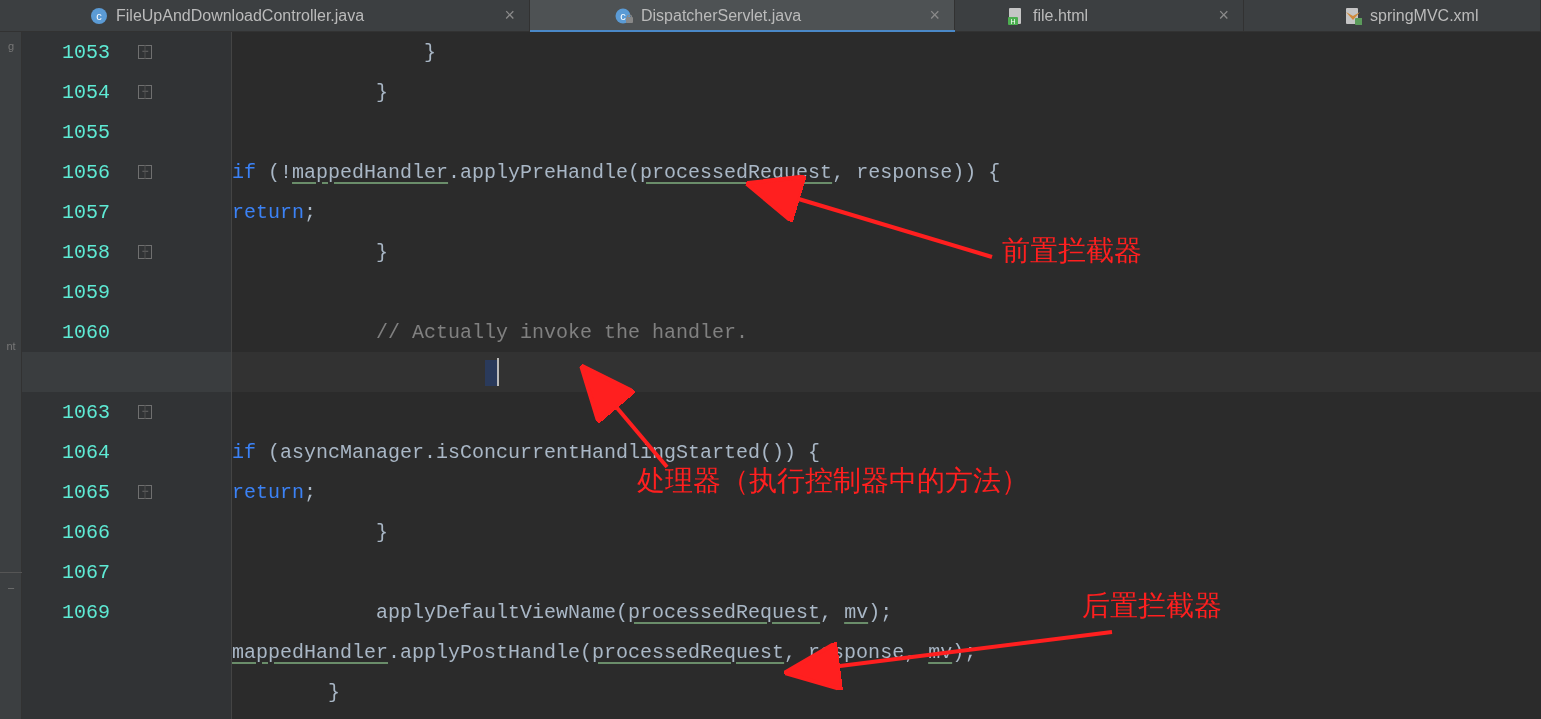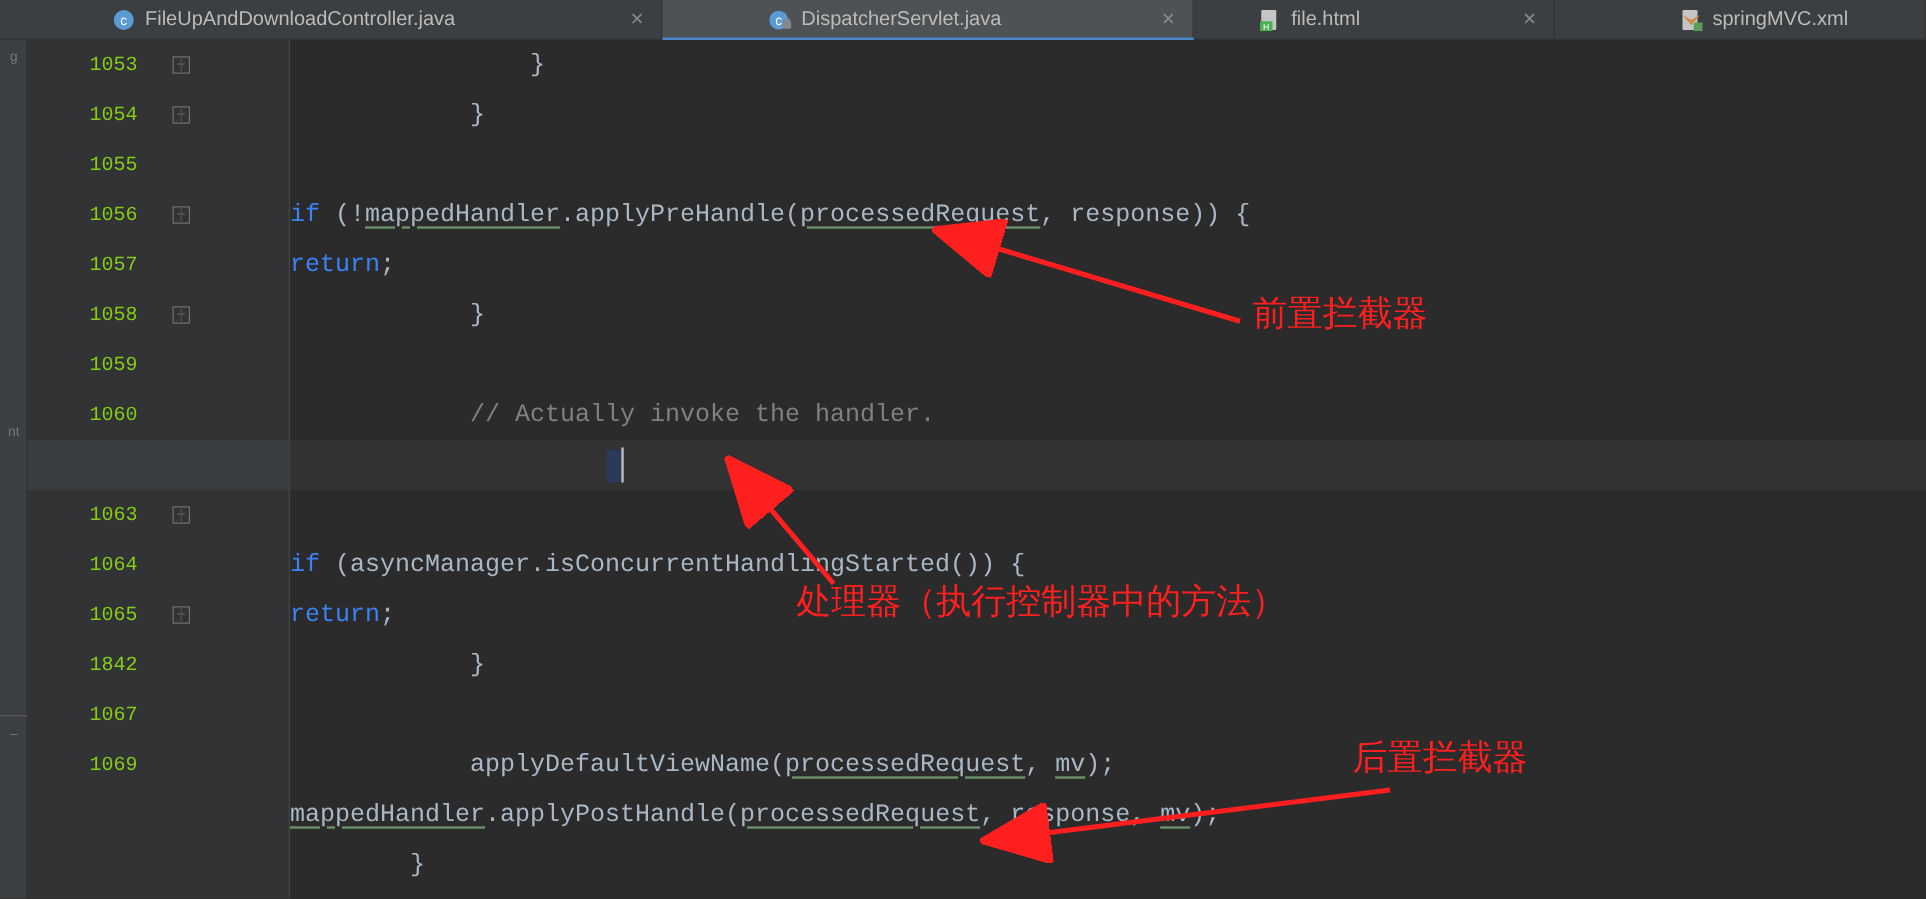--- a/index.html
+++ b/index.html
@@ -95,22 +95,22 @@
   .line {
     height: 40px;
     display: flex;
     align-items: center;
     white-space: pre;
   }
   .gutter .line { justify-content: flex-start; }
   .lineno {
     width: 98px;
     text-align: right;
-    color: #84cc16;
-    font-size: 16px;
+    color: #5eead4;
+    font-size: 20px;
     padding-right: 10px;
   }
   .fold-col {
     width: 50px;
     position: relative;
     display:flex; align-items:center; justify-content:center;
   }
   .fold-marker {
     width: 14px; height: 14px;
     border: 1px solid #6f6f6f;
@@ -263,21 +263,21 @@
         <div class="line"><div class="lineno">1058</div><div class="fold-col"><div class="fold-line full"></div><div class="fold-marker">−</div></div><div class="bulb-col"></div></div>
         <div class="line"><div class="lineno">1059</div><div class="fold-col"><div class="fold-line full"></div></div><div class="bulb-col"></div></div>
         <div class="line"><div class="lineno">1060</div><div class="fold-col"><div class="fold-line full"></div></div><div class="bulb-col"></div></div>
         <div class="line"><div class="lineno">1061</div><div class="fold-col"><div class="fold-line full"></div></div><div class="bulb-col"><svg class="bulb" viewBox="0 0 18 18">
               <circle cx="9" cy="7" r="5.5" fill="#f0c419"></circle>
               <rect x="6.5" y="12" width="5" height="3" rx="1" fill="#b08a2e"></rect>
             </svg></div></div>
         <div class="line"><div class="lineno">1063</div><div class="fold-col"><div class="fold-line full"></div><div class="fold-marker">−</div></div><div class="bulb-col"></div></div>
         <div class="line"><div class="lineno">1064</div><div class="fold-col"><div class="fold-line full"></div></div><div class="bulb-col"></div></div>
         <div class="line"><div class="lineno">1065</div><div class="fold-col"><div class="fold-line full"></div><div class="fold-marker">−</div></div><div class="bulb-col"></div></div>
-        <div class="line"><div class="lineno">1842</div><div class="fold-col"><div class="fold-line full"></div></div><div class="bulb-col"></div></div>
+        <div class="line"><div class="lineno">1066</div><div class="fold-col"><div class="fold-line full"></div></div><div class="bulb-col"></div></div>
         <div class="line"><div class="lineno">1067</div><div class="fold-col"><div class="fold-line full"></div></div><div class="bulb-col"></div></div>
         <div class="line"><div class="lineno">1069</div><div class="fold-col"><div class="fold-line full"></div></div><div class="bulb-col"></div></div>
       </div>
   </div>
 
   <div class="code-area">
     <div class="current-line-bg"></div>
     <div id="code-lines">
         <div class="line">                }</div>
         <div class="line">            }</div>

